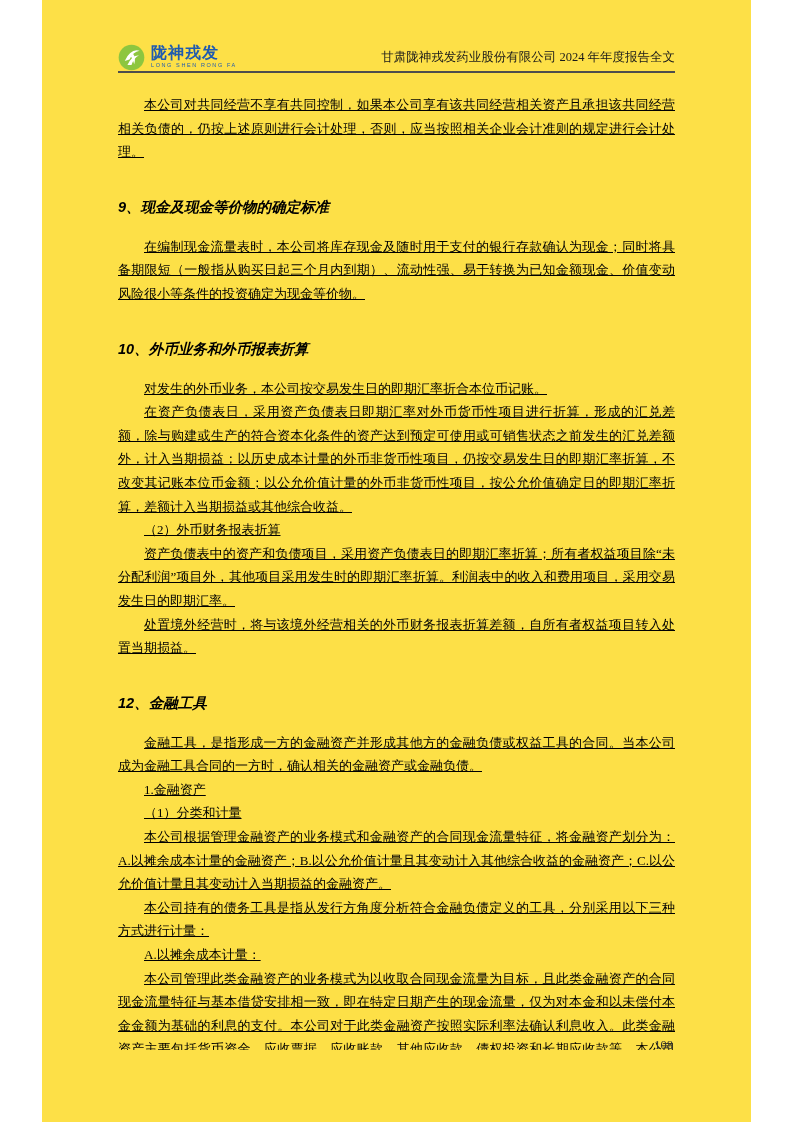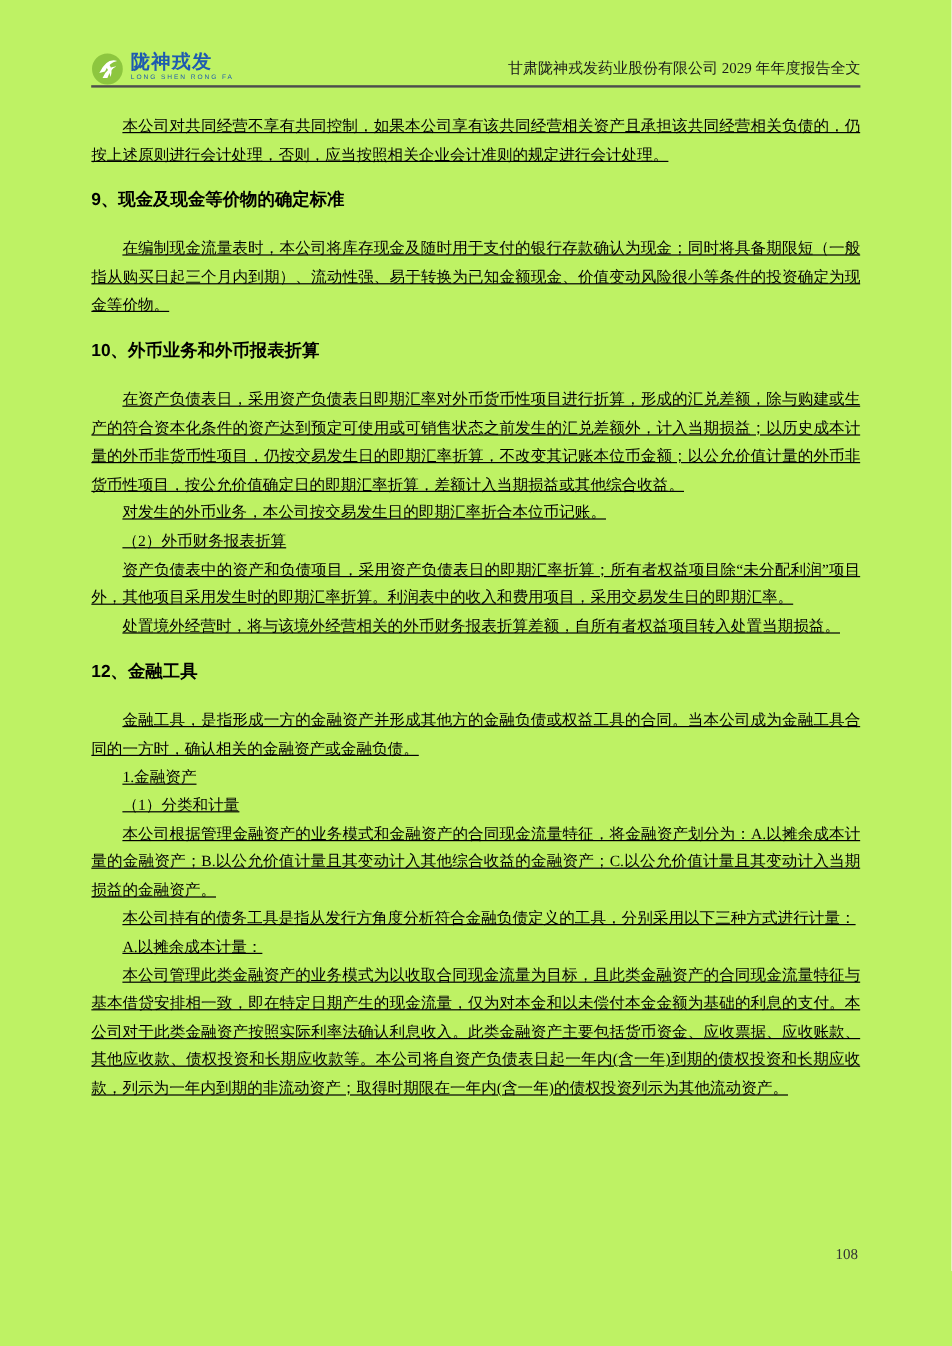--- a/index.html
+++ b/index.html
@@ -1,18 +1,18 @@
 <!DOCTYPE html>
 <html lang="zh"><head>
 <meta charset="utf-8">
 <style>
   html,body { margin:0; padding:0; background:#ffffff; }
   .page {
-    position:relative; width:793px; height:1122px; margin:0 auto;
-    background:#bef264; overflow:hidden;
+    position:relative; width:709px; height:1122px; margin:0 auto;
+    background:#fde047; overflow:hidden;
     font-family:"Liberation Serif","DejaVu Serif",serif;
     color:#000;
   }
   .header {
     position:absolute; left:76px; right:76px; top:42px; height:30px;
     display:flex; justify-content:space-between; align-items:center;
   }
   .logo { display:flex; align-items:center; gap:6px; }
   .logo-mark { width:27px; height:27px; display:block; }
   .brand-text { display:flex; flex-direction:column; line-height:1; }
@@ -33,21 +33,21 @@
     position:absolute; left:76px; right:76px; top:93px; bottom:72px;
     overflow:hidden;
   }
   .para {
     font-size:13px; line-height:23.6px; text-align:justify;
     text-indent:2em; margin:0; color:#000;text-decoration:underline;
   }
   .heading {
     font-family:"Liberation Sans","DejaVu Sans",sans-serif;
     font-weight:bold; font-size:14.5px; line-height:22px;
-    margin:16px 0 17px; color:#000;
+    margin:32px 0 17px; color:#000;font-style:italic;
   }
   .footer-page {
     position:absolute; right:78px; top:1038px;
     font-size:12.5px; color:#333;
   }
 </style>
 </head>
 <body>
 
 <div class="page">
@@ -58,32 +58,32 @@
         <circle cx="20" cy="20" r="19" fill="#8dc63f"></circle>
         <path d="M10 25 Q19 6 32 10 Q22 12 17 23 Z" fill="#ffffff"></path>
         <path d="M14 31 Q21 16 31 17 Q24 20 20 31 Z" fill="#ffffff"></path>
         <path d="M22 14 Q27 20 24 30 Q22 22 19 18 Z" fill="#ffffff"></path>
       </svg>
       <div class="brand-text">
         <span class="brand-cn">陇神戎发</span>
         <span class="brand-en">LONG SHEN RONG FA</span>
       </div>
     </div>
-    <div class="report-title">甘肃陇神戎发药业股份有限公司 2029 年年度报告全文</div>
+    <div class="report-title">甘肃陇神戎发药业股份有限公司 2024 年年度报告全文</div>
   </div>
 
   <div class="header-rule"></div>
 
   <div class="content">
       <div class="para">本公司对共同经营不享有共同控制，如果本公司享有该共同经营相关资产且承担该共同经营相关负债的，仍按上述原则进行会计处理，否则，应当按照相关企业会计准则的规定进行会计处理。</div>
       <div class="heading">9、现金及现金等价物的确定标准</div>
       <div class="para">在编制现金流量表时，本公司将库存现金及随时用于支付的银行存款确认为现金；同时将具备期限短（一般指从购买日起三个月内到期）、流动性强、易于转换为已知金额现金、价值变动风险很小等条件的投资确定为现金等价物。</div>
       <div class="heading">10、外币业务和外币报表折算</div>
+      <div class="para">对发生的外币业务，本公司按交易发生日的即期汇率折合本位币记账。</div>
       <div class="para">在资产负债表日，采用资产负债表日即期汇率对外币货币性项目进行折算，形成的汇兑差额，除与购建或生产的符合资本化条件的资产达到预定可使用或可销售状态之前发生的汇兑差额外，计入当期损益；以历史成本计量的外币非货币性项目，仍按交易发生日的即期汇率折算，不改变其记账本位币金额；以公允价值计量的外币非货币性项目，按公允价值确定日的即期汇率折算，差额计入当期损益或其他综合收益。</div>
-      <div class="para">对发生的外币业务，本公司按交易发生日的即期汇率折合本位币记账。</div>
       <div class="para">（2）外币财务报表折算</div>
       <div class="para">资产负债表中的资产和负债项目，采用资产负债表日的即期汇率折算；所有者权益项目除“未分配利润”项目外，其他项目采用发生时的即期汇率折算。利润表中的收入和费用项目，采用交易发生日的即期汇率。</div>
       <div class="para">处置境外经营时，将与该境外经营相关的外币财务报表折算差额，自所有者权益项目转入处置当期损益。</div>
       <div class="heading">12、金融工具</div>
       <div class="para">金融工具，是指形成一方的金融资产并形成其他方的金融负债或权益工具的合同。当本公司成为金融工具合同的一方时，确认相关的金融资产或金融负债。</div>
       <div class="para">1.金融资产</div>
       <div class="para">（1）分类和计量</div>
       <div class="para">本公司根据管理金融资产的业务模式和金融资产的合同现金流量特征，将金融资产划分为：A.以摊余成本计量的金融资产；B.以公允价值计量且其变动计入其他综合收益的金融资产；C.以公允价值计量且其变动计入当期损益的金融资产。</div>
       <div class="para">本公司持有的债务工具是指从发行方角度分析符合金融负债定义的工具，分别采用以下三种方式进行计量：</div>
       <div class="para">A.以摊余成本计量：</div>

